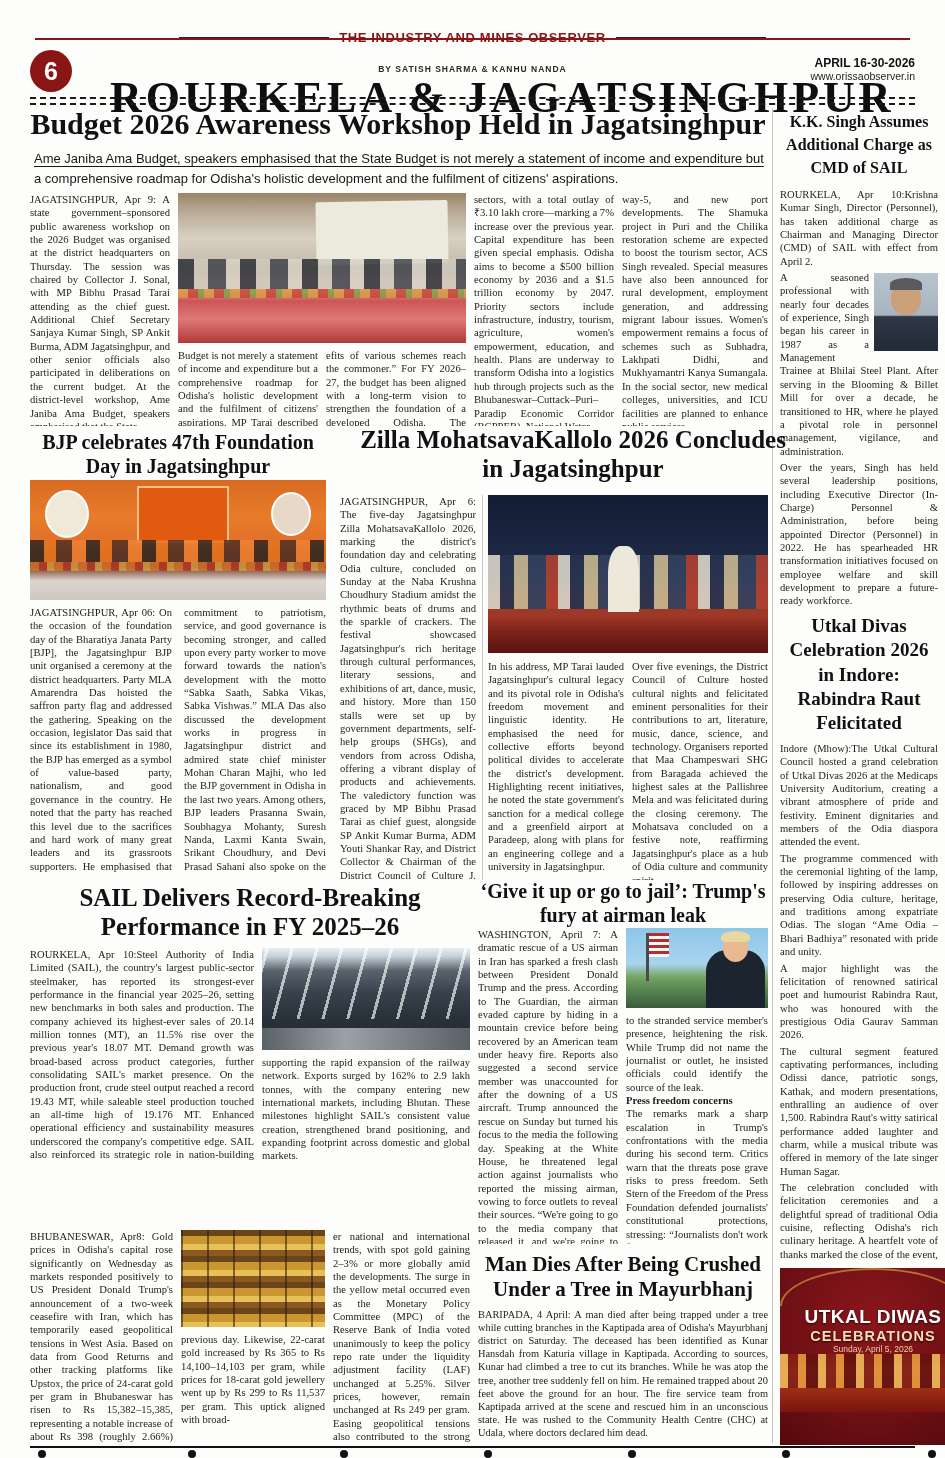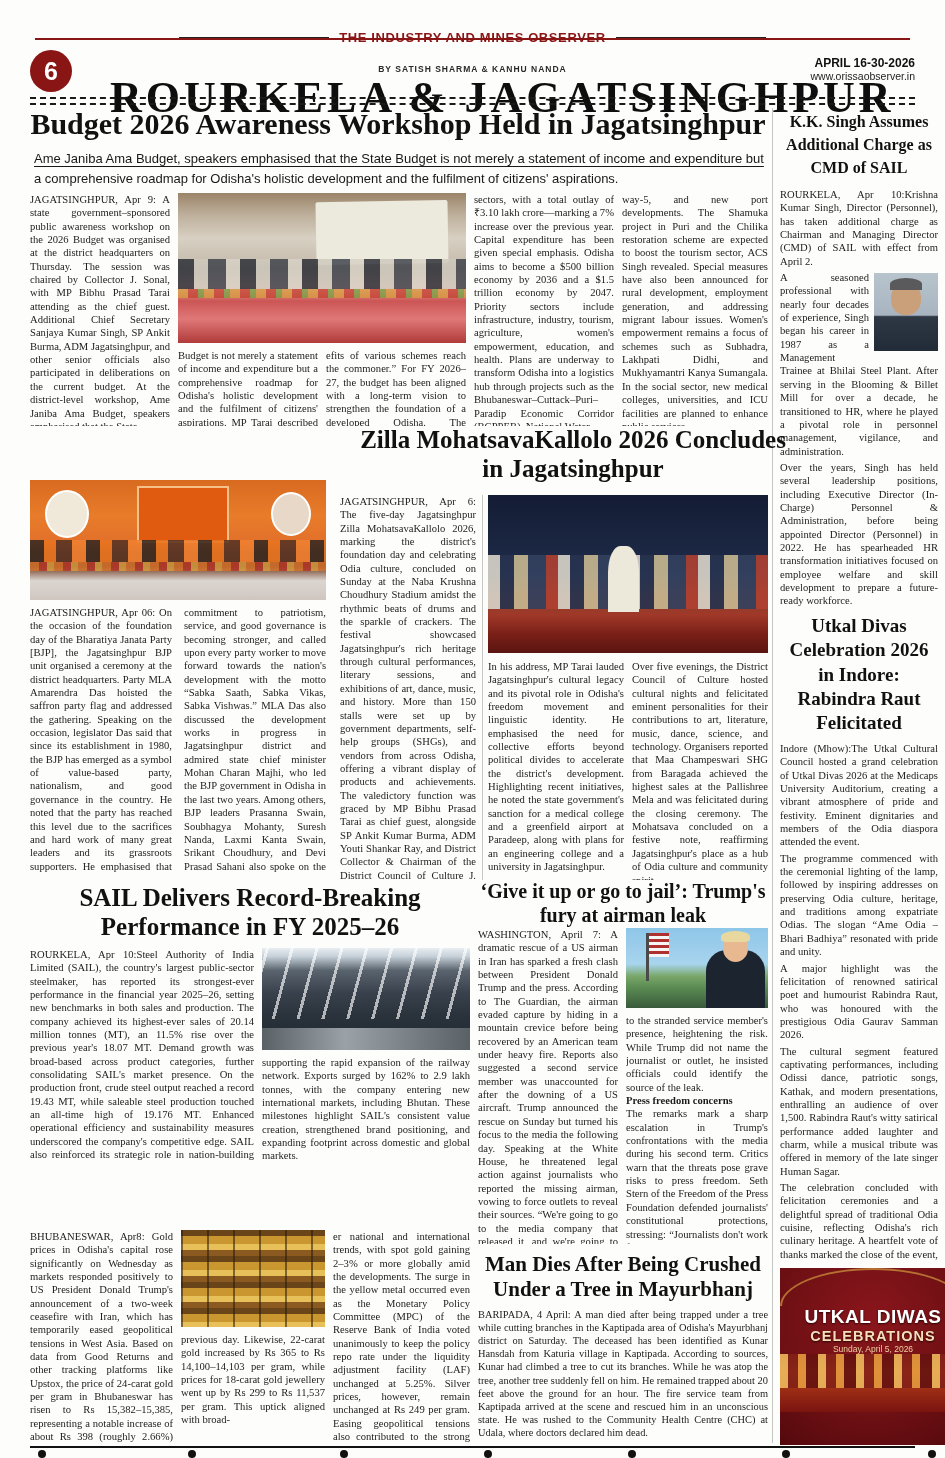--- a/index.html
+++ b/index.html
@@ -88,20 +88,21 @@
          background:repeating-linear-gradient(90deg,#2e3138 0 16px,#cfc9bd 16px 30px,#41454d 30px 48px,#d8d2c6 48px 62px);"></div>
     <div style="left:0;top:64%;width:100%;height:6%;opacity:.8;
          background:repeating-linear-gradient(90deg,#d89a40 0 10px,#c44434 10px 20px,#7aa044 20px 26px);"></div>
   </div>
 
   <div class="abs body-col" style="left:178px;top:349px;width:140px;height:77px;">Budget is not merely a statement of income and expenditure but a comprehensive roadmap for Odisha's holistic development and the fulfilment of citizens' aspirations. MP Tarai described the budget as “citizen-centric, designed to ensure that the ben-</div>
   <div class="abs body-col" style="left:326px;top:349px;width:140px;height:77px;">efits of various schemes reach the commoner.” For FY 2026–27, the budget has been aligned with a long-term vision to strengthen the foundation of a developed Odisha. The government has announced 31 new initiatives across diverse</div>
   <div class="abs body-col" style="left:474px;top:193px;width:140px;height:233px;">sectors, with a total outlay of ₹3.10 lakh crore—marking a 7% increase over the previous year. Capital expenditure has been given special emphasis. Odisha aims to become a $500 billion economy by 2036 and a $1.5 trillion economy by 2047. Priority sectors include infrastructure, industry, tourism, agriculture, women's empowerment, education, and health. Plans are underway to transform Odisha into a logistics hub through projects such as the Bhubaneswar–Cuttack–Puri–Paradip Economic Corridor (BCPPER), National Water-</div>
   <div class="abs body-col" style="left:622px;top:193px;width:146px;height:233px;">way-5, and new port developments. The Shamuka project in Puri and the Chilika restoration scheme are expected to boost the tourism sector, ACS Singh revealed. Special measures have also been announced for rural development, employment generation, and addressing migrant labour issues. Women's empowerment remains a focus of schemes such as Subhadra, Lakhpati Didhi, and Mukhyamantri Kanya Sumangala. In the social sector, new medical colleges, universities, and ICU facilities are planned to enhance public services.</div>
 
+  <div class="abs headline center" style="top:430px;left:30px;width:296px;font-size:20px;line-height:1.2;">BJP celebrates 47th Foundation Day in Jagatsinghpur</div>
 
   <div class="abs photo" style="left:30px;top:480px;width:296px;height:120px;
        background:linear-gradient(180deg,#d86a20 0%,#e87c2a 30%,#e2702a 52%,#8a4a28 60%,#6e3a22 72%,#dcd6d0 84%,#cfc6c0 100%);">
     <div style="left:5%;top:8%;width:40px;height:44px;border-radius:50%;background:#f0e8d8;border:2px solid #fff;"></div>
     <div style="right:5%;top:10%;width:36px;height:40px;border-radius:50%;background:#e8d8c8;border:2px solid #fff;"></div>
     <div style="left:36%;top:5%;width:30%;height:44%;background:#e05a10;border:2px solid #f5c089;"></div>
     <div style="left:0;top:50%;width:100%;height:18%;opacity:.9;
          background:repeating-linear-gradient(90deg,#3a2a20 0 14px,#e8741f 14px 26px,#5a3424 26px 42px,#f08030 42px 56px);"></div>
     <div style="left:0;top:68%;width:100%;height:8%;opacity:.8;
          background:repeating-linear-gradient(90deg,#d8742c 0 9px,#b83828 9px 17px,#d8a040 17px 24px);"></div>

